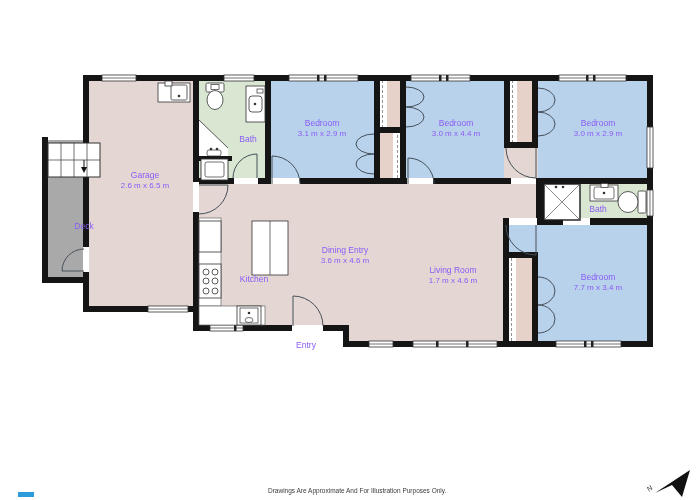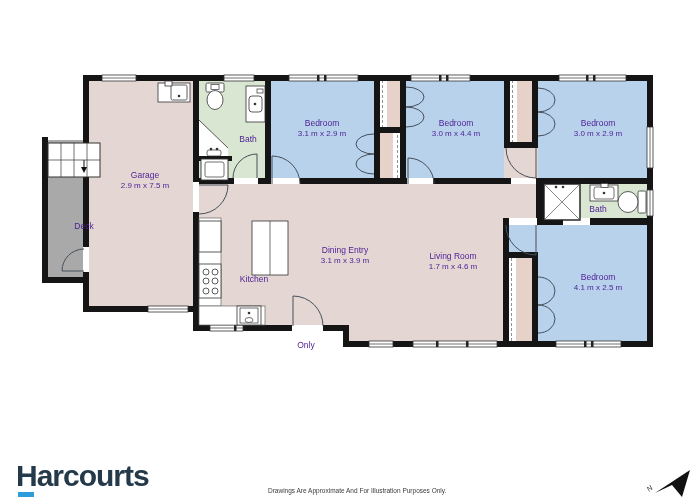--- a/index.html
+++ b/index.html
@@ -1,19 +1,19 @@
 <!DOCTYPE html>
 <html><head>
 <meta charset="utf-8">
 <style>
   html,body{margin:0;padding:0;background:#fff;}
   .stage{position:relative;width:700px;height:500px;background:#ffffff;overflow:hidden;
          font-family:"Liberation Sans",sans-serif;}
   .stage svg{position:absolute;left:0;top:0;}
-  .lbl{position:absolute;transform:translate(-50%,-50%);text-align:center;color:#4c1d95;
+  .lbl{position:absolute;transform:translate(-50%,-50%);text-align:center;color:#8b5cf6;
        line-height:1.25;white-space:nowrap;pointer-events:none;}
   .rn{font-size:8.5px;}
   .rd{font-size:8px;}
   .rd:empty{display:none;}
   .logo{position:absolute;left:16px;top:459px;font-size:30px;font-weight:bold;
         letter-spacing:-1px;color:#24394a;}
   .logo-underline{position:absolute;left:18px;top:492px;width:16px;height:5px;background:#2d9cdb;}
   .disclaimer{position:absolute;left:268px;top:487px;font-size:6.5px;color:#3a3a3a;}
   .compassN{position:absolute;left:647px;top:485px;font-size:7px;font-style:italic;color:#111;
             transform:rotate(-40deg);}
@@ -242,21 +242,21 @@
     </g>
   </g>
 
   <g>
     <polygon points="690,470 655,493 672,485 682,497" fill="#111"></polygon>
   </g>
 </svg>
 
   <div class="lbl" style="left:145px;top:180px">
     <div class="rn">Garage</div>
-      <div class="rd">2.9 m x 7.5 m</div>
+      <div class="rd">2.6 m x 6.5 m</div>
     </div>
   <div class="lbl" style="left:84px;top:226px">
     <div class="rn">Deck</div>
     </div>
   <div class="lbl" style="left:248px;top:139px">
     <div class="rn">Bath</div>
     </div>
   <div class="lbl" style="left:322px;top:128px">
     <div class="rn">Bedroom</div>
       <div class="rd">3.1 m x 2.9 m</div>
@@ -267,34 +267,33 @@
     </div>
   <div class="lbl" style="left:598px;top:128px">
     <div class="rn">Bedroom</div>
       <div class="rd">3.0 m x 2.9 m</div>
     </div>
   <div class="lbl" style="left:598px;top:209px">
     <div class="rn">Bath</div>
     </div>
   <div class="lbl" style="left:598px;top:282px">
     <div class="rn">Bedroom</div>
-      <div class="rd">4.1 m x 2.5 m</div>
+      <div class="rd">7.7 m x 3.4 m</div>
     </div>
   <div class="lbl" style="left:345px;top:255px">
     <div class="rn">Dining Entry</div>
-      <div class="rd">3.1 m x 3.9 m</div>
-    </div>
-  <div class="lbl" style="left:453px;top:261px">
+      <div class="rd">3.6 m x 4.6 m</div>
+    </div>
+  <div class="lbl" style="left:453px;top:275px">
     <div class="rn">Living Room</div>
       <div class="rd">1.7 m x 4.6 m</div>
     </div>
   <div class="lbl" style="left:254px;top:279px">
     <div class="rn">Kitchen</div>
     </div>
   <div class="lbl" style="left:306px;top:345px">
-    <div class="rn">Only</div>
-    </div>
-
-  <div class="logo">Harcourts</div>
+    <div class="rn">Entry</div>
+    </div>
+
   <div class="logo-underline"></div>
   <div class="disclaimer">Drawings Are Approximate And For Illustration Purposes Only.</div>
   <div class="compassN">N</div>
 </div>
 
 </body></html>

